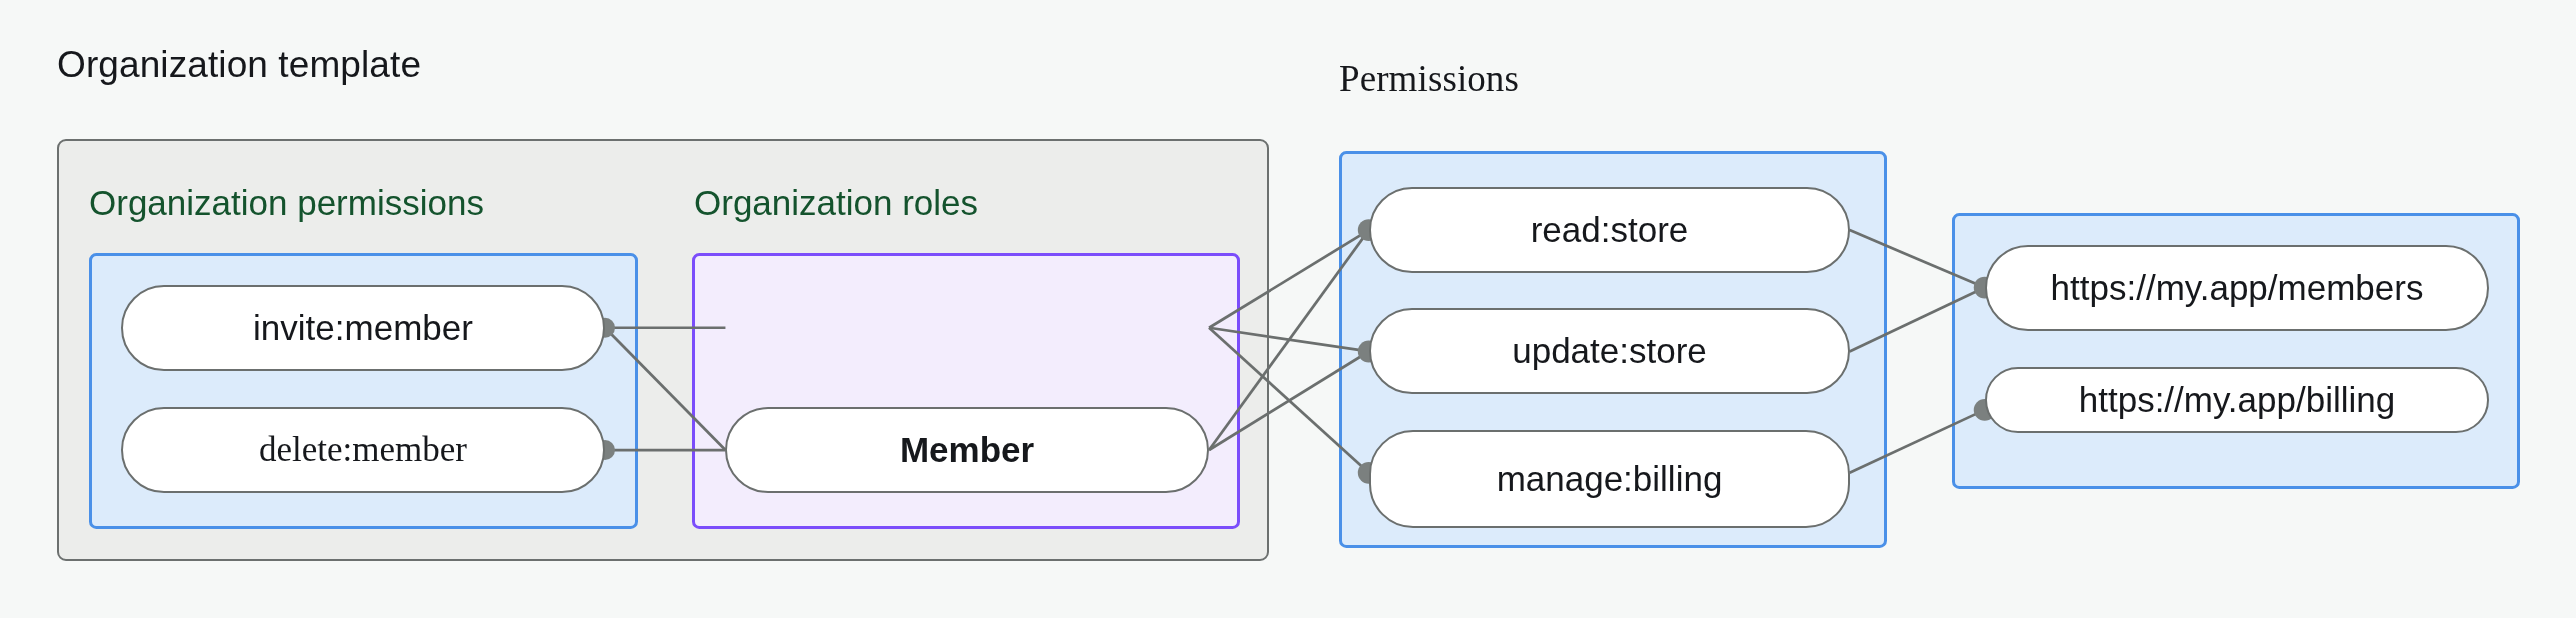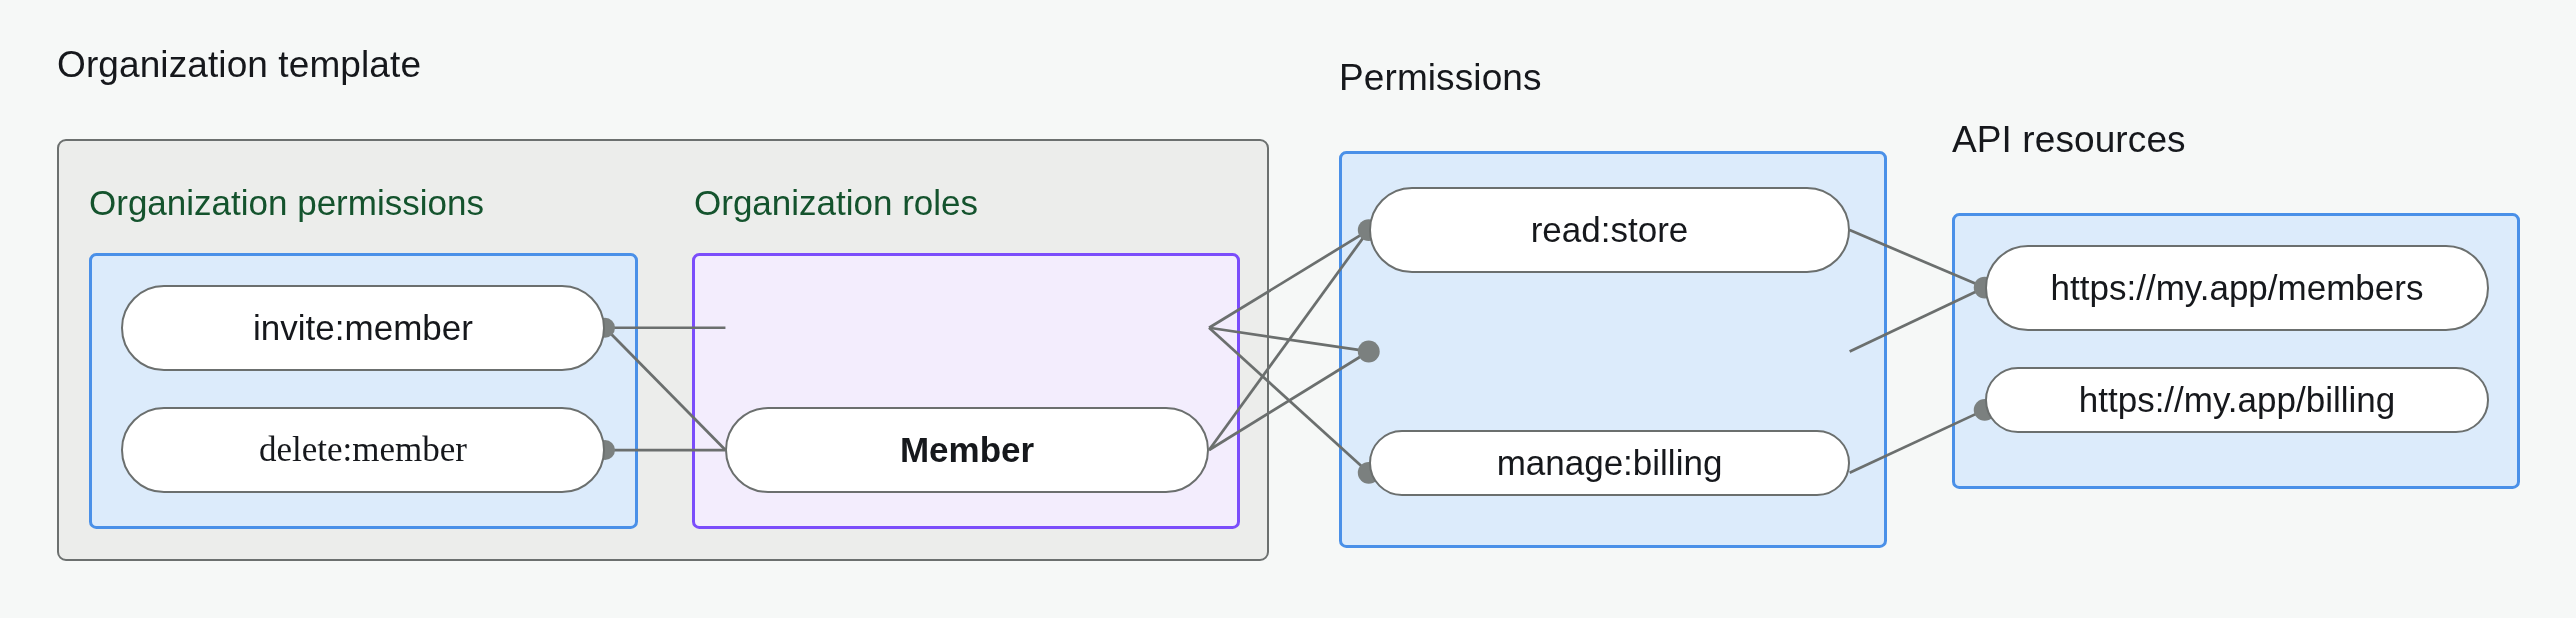--- a/index.html
+++ b/index.html
@@ -114,34 +114,36 @@
 
   <div class="sub-title" style="left:694px; top:183px;text-align:center;">Organization roles</div>
 
   <div class="box box-purple" style="left:692px; top:253px; width:548px; height:276px;"></div>
 
 
   <div class="pill" style="left:725px; top:407px; width:484px; height:86px;font-weight:bold;">
     <span>Member</span>
   </div>
 
-  <div class="group-title" style="left:1339px; top:57px;">Permissions</div>
+  <div class="group-title" style="left:1339px; top:57px;font-family:Liberation Serif, serif;">Permissions</div>
 
   <div class="box box-blue" style="left:1339px; top:151px; width:548px; height:397px;"></div>
 
   <div class="pill" style="left:1369px; top:187px; width:481px; height:86px;">
     <span>read:store</span>
   </div>
 
+  <div class="pill" style="left:1369px; top:308px; width:481px; height:86px;">
+    <span>update:store</span>
+  </div>
 
-  <div class="pill" style="left:1369px; top:430px; width:481px; height:66px;">
+  <div class="pill" style="left:1369px; top:430px; width:481px; height:98px;">
     <span>manage:billing</span>
   </div>
 
-  <div class="group-title" style="left:1952px; top:119px;">API resources</div>
 
   <div class="box box-blue" style="left:1952px; top:213px; width:568px; height:276px;"></div>
 
   <div class="pill" style="left:1985px; top:245px; width:504px; height:86px;">
     <span>https://my.app/members</span>
   </div>
 
   <div class="pill" style="left:1985px; top:367px; width:504px; height:66px;">
     <span>https://my.app/billing</span>
   </div>

